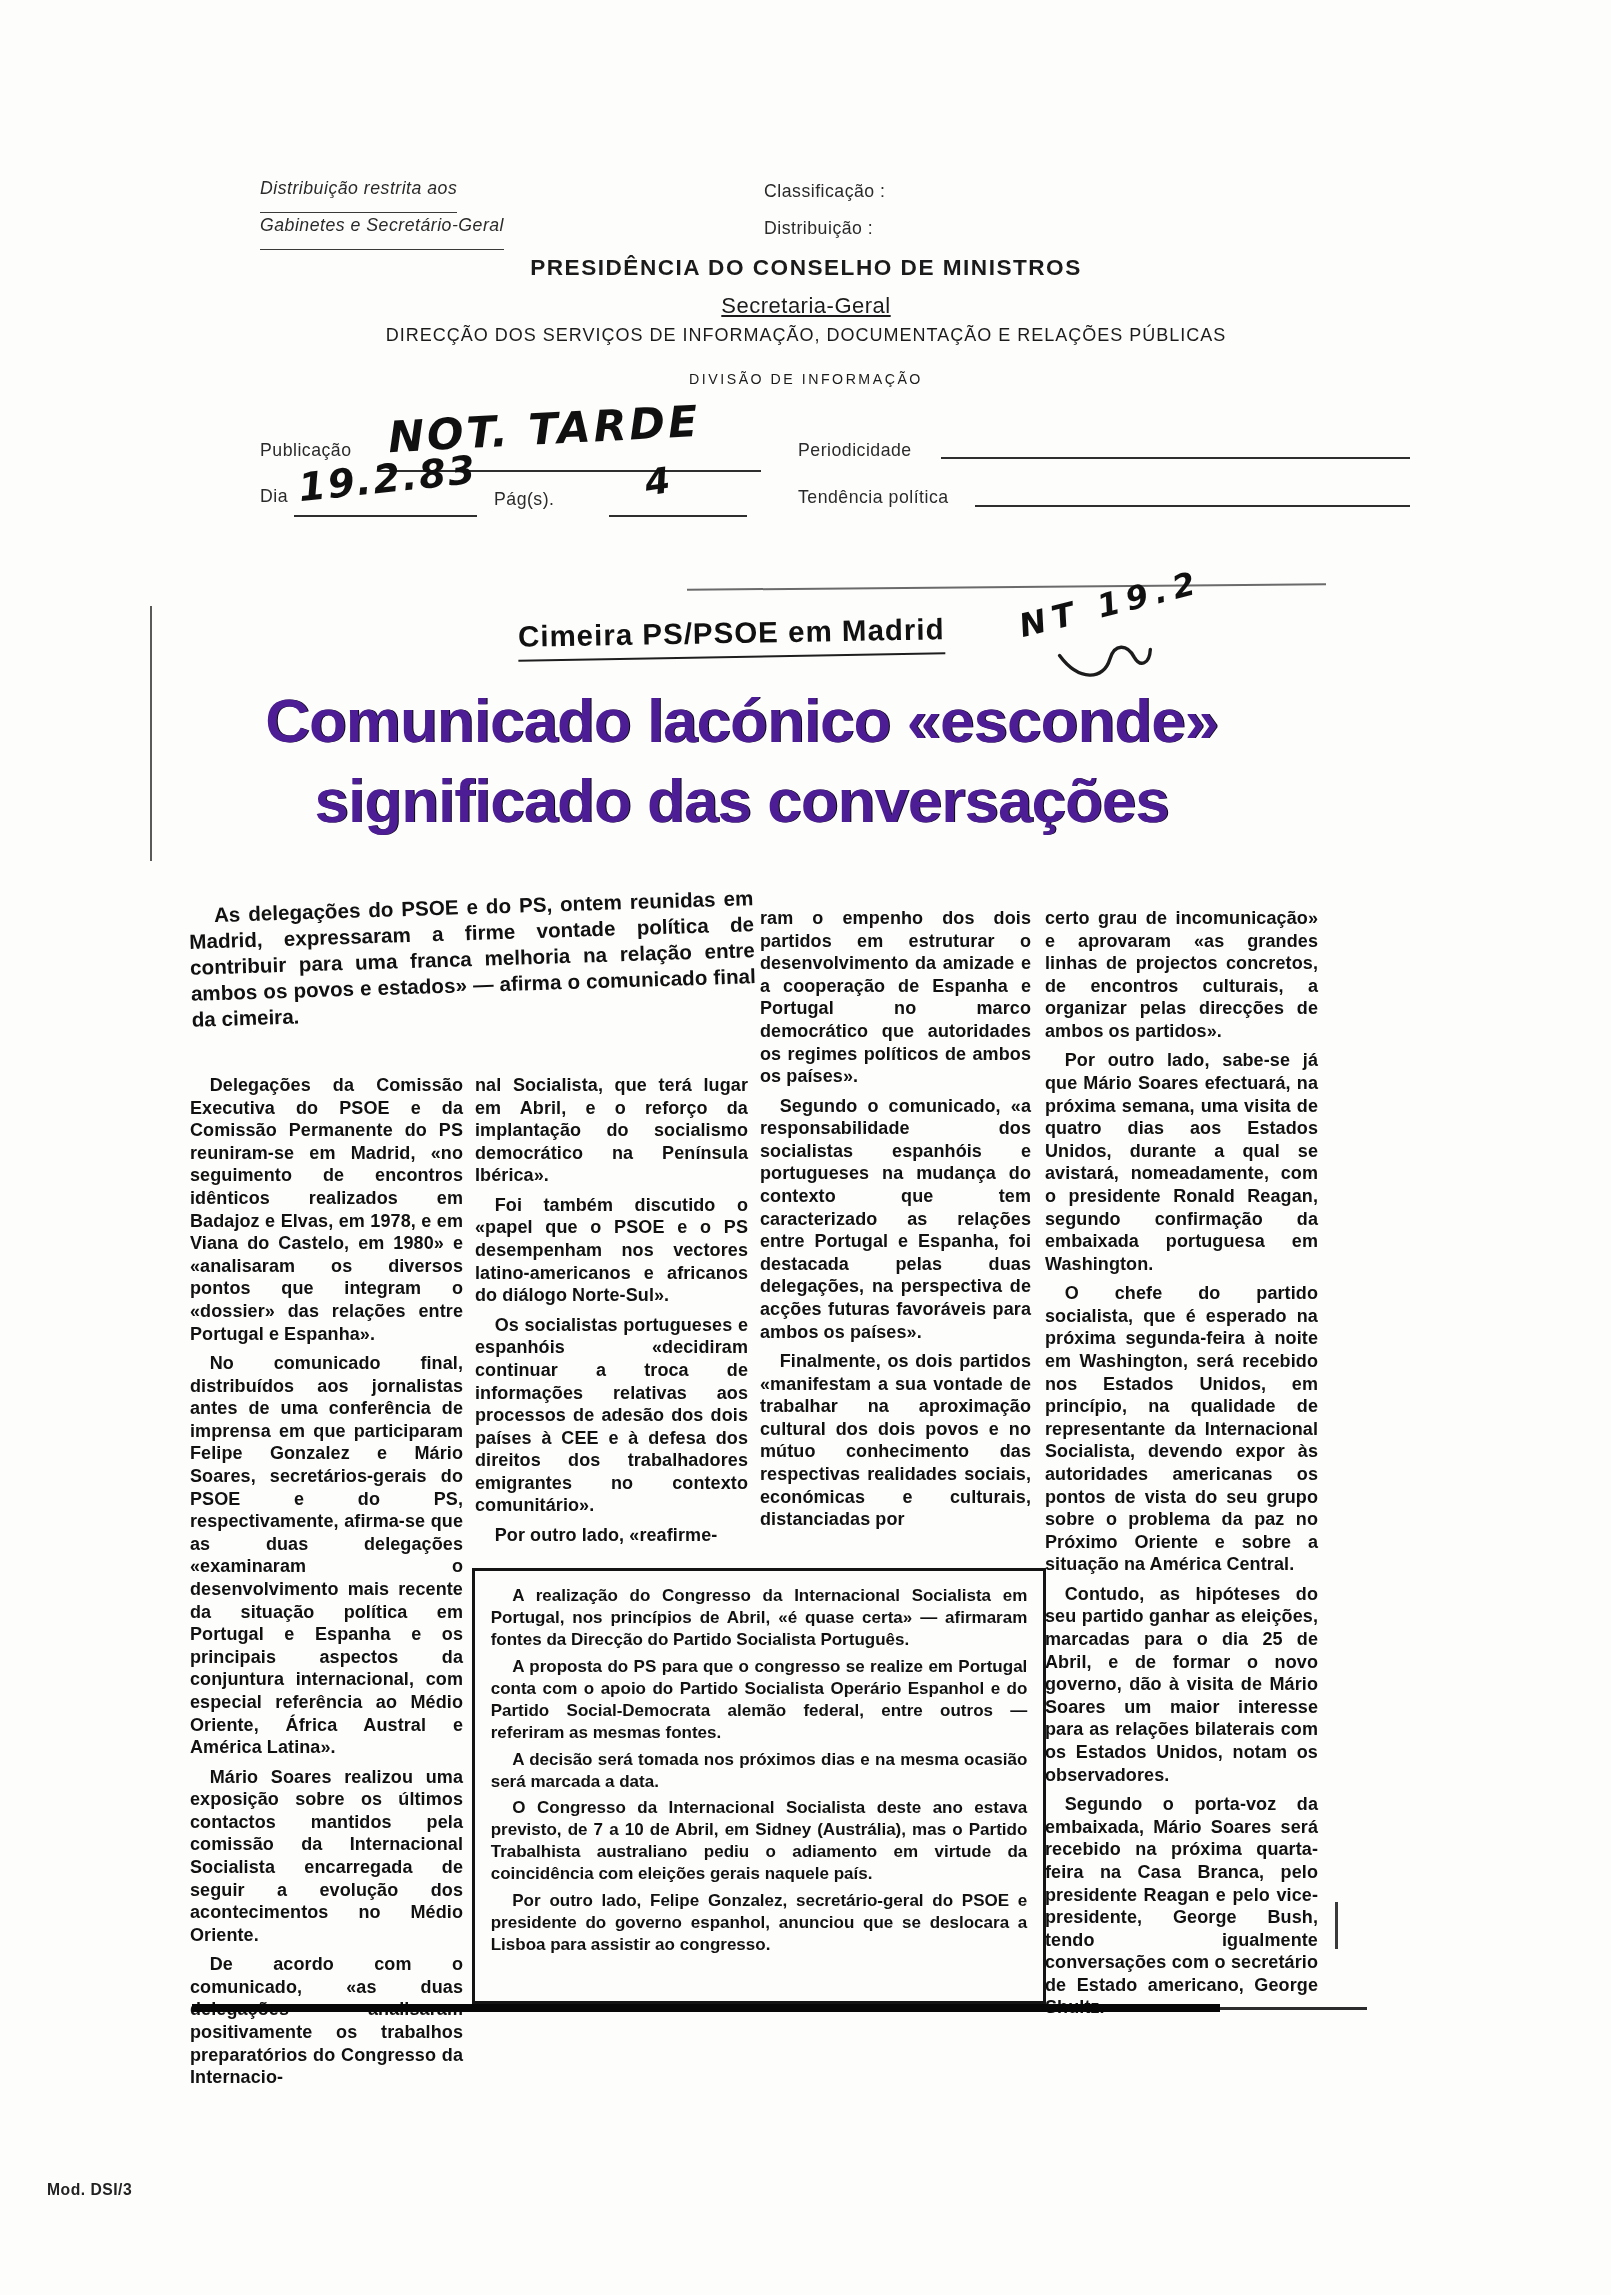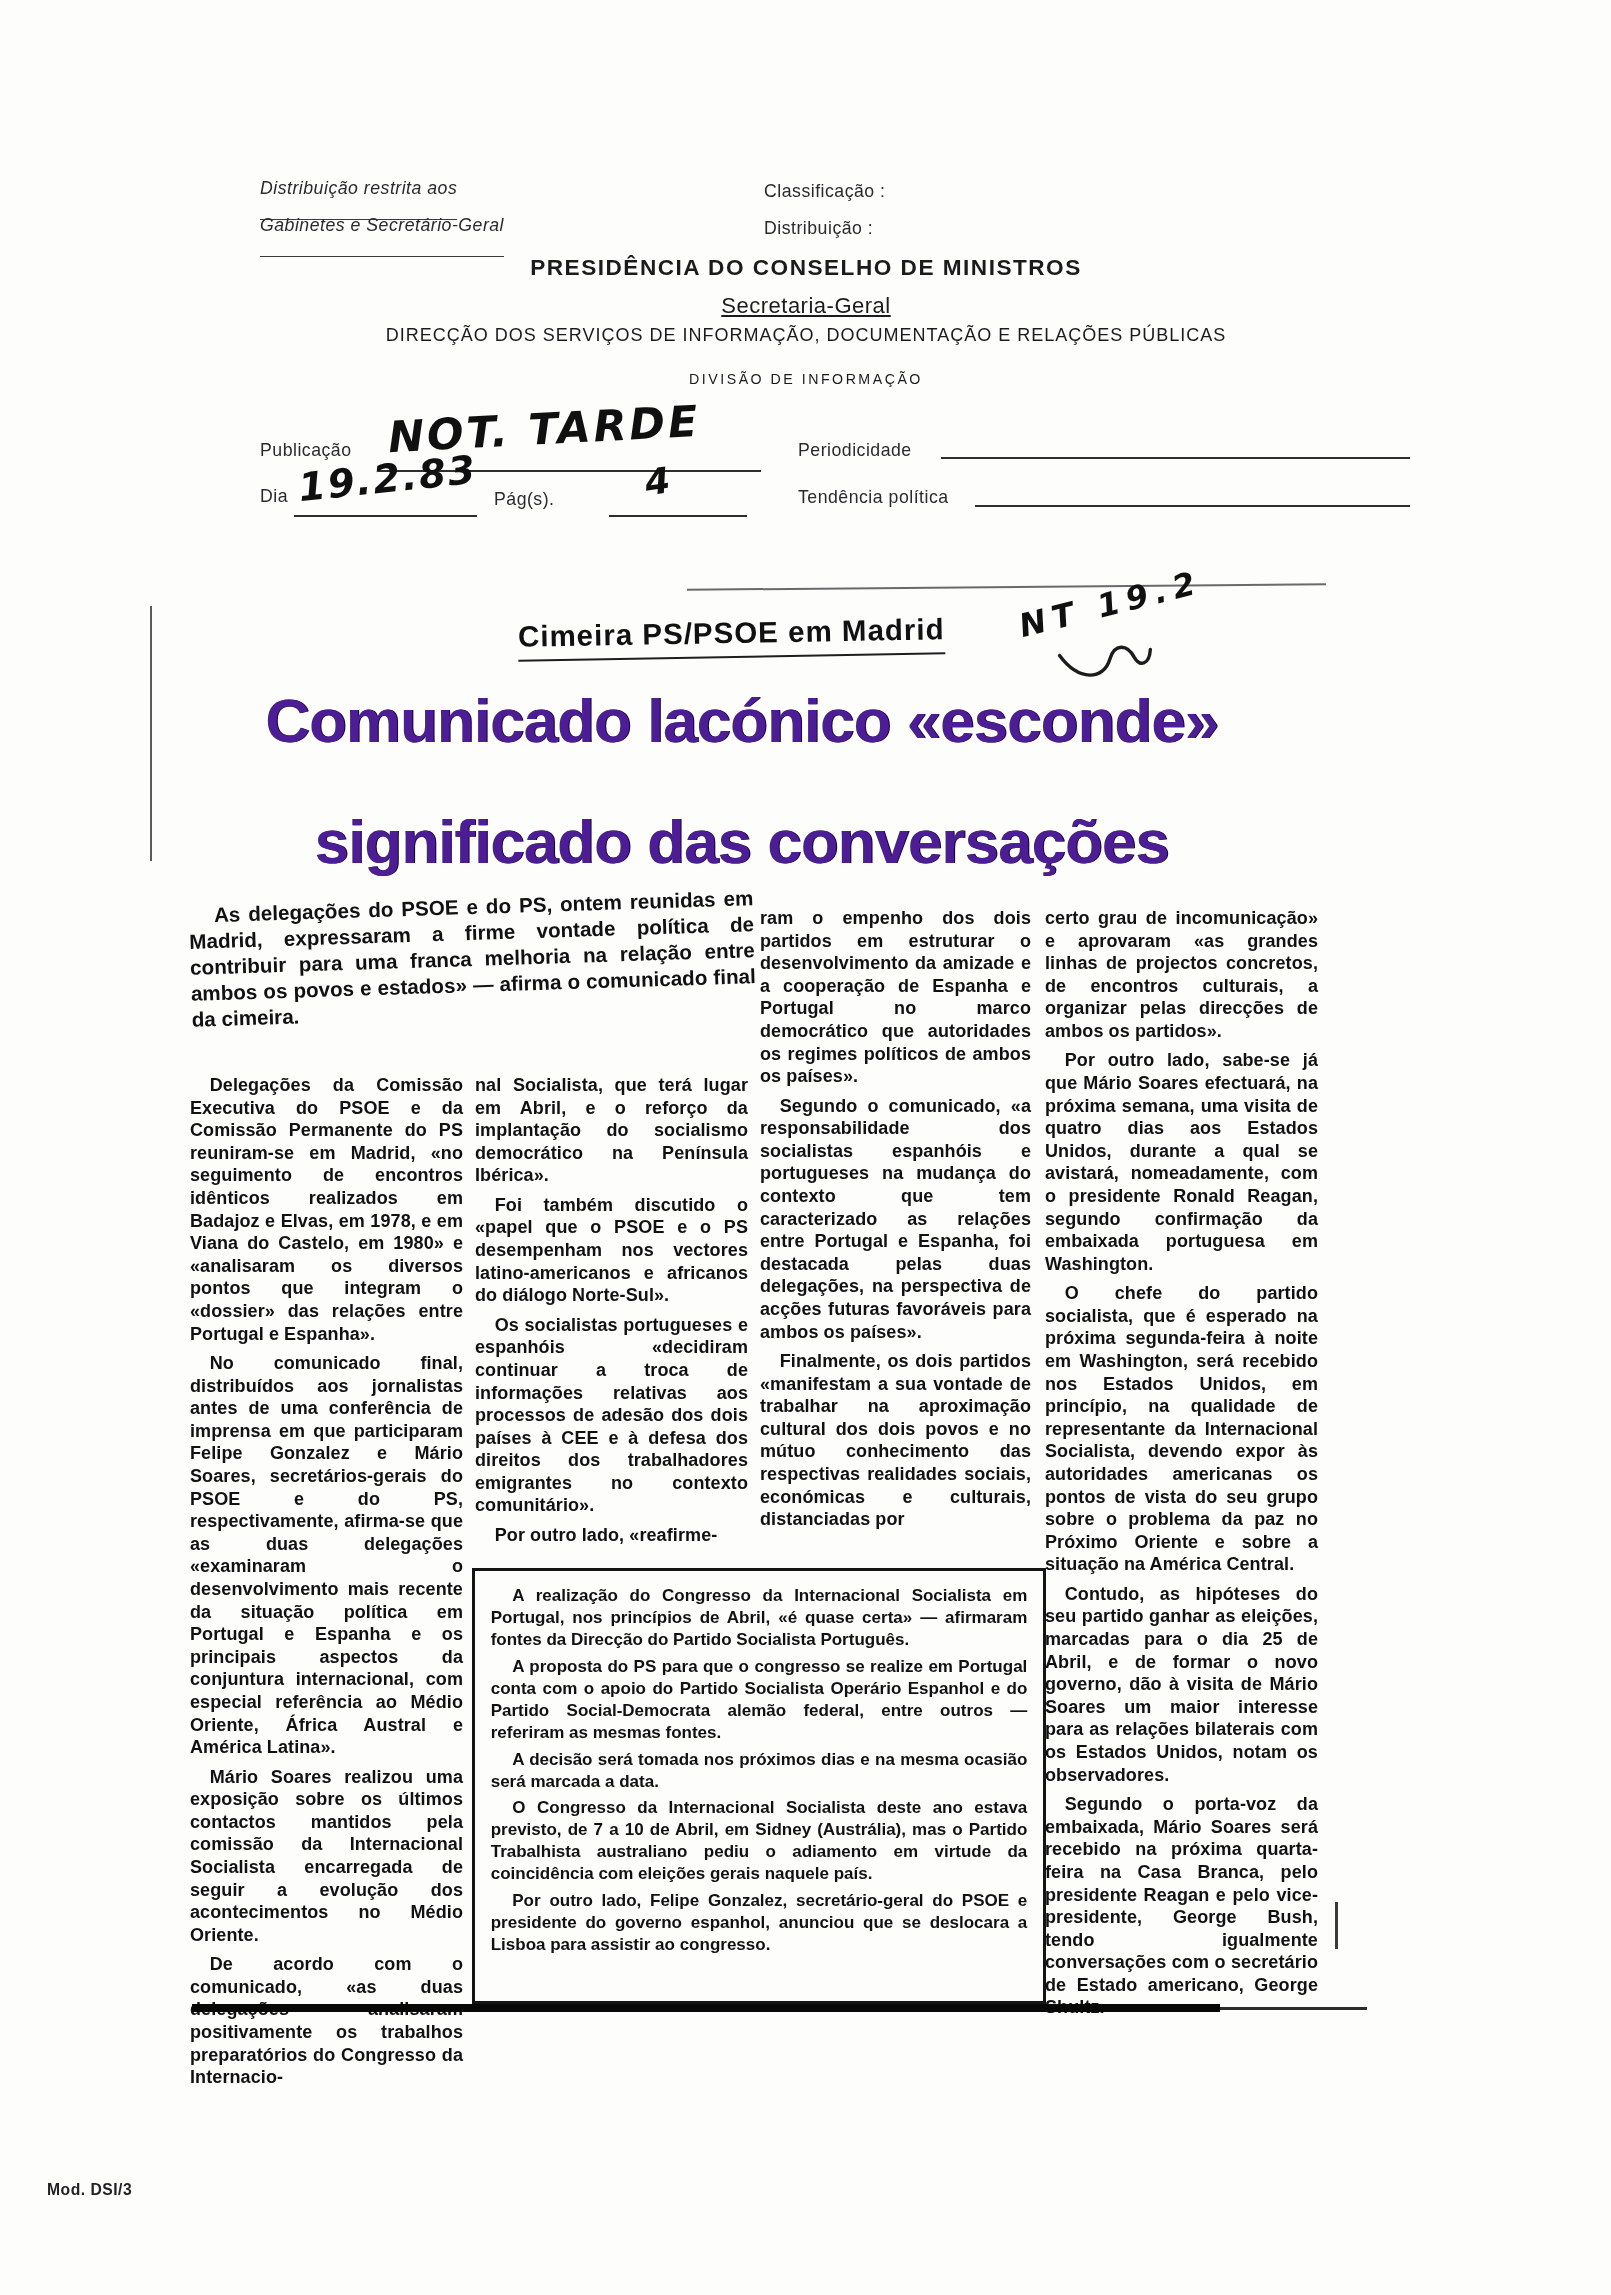--- a/index.html
+++ b/index.html
@@ -6,21 +6,21 @@
   #page {
     position:relative; width:1612px; height:2295px;
     background:#fdfdfc; overflow:hidden;
     font-family:"Liberation Sans", sans-serif; color:#1b1b1b;
   }
   .abs { position:absolute; }
 
   
   .formlabel { font-size:17.7px; color:#2a2a2a; letter-spacing:0.5px; }
   .ital { font-style:italic; }
-  .underl { border-bottom:1.5px solid #3a3a3a; padding-bottom:20px; }
+  .underl { border-bottom:1.5px solid #3a3a3a; padding-bottom:13px; }
   .centerline { left:118px; width:1376px; text-align:center; }
   .org1 { font-size:22.6px; font-weight:700; letter-spacing:1.5px; }
   .org2 { font-size:22px; letter-spacing:0.5px;text-decoration:underline; }
   .org3 { font-size:18px; letter-spacing:1px; }
   .org4 { font-size:14.2px; letter-spacing:2.5px; font-weight:400; }
   .fill { position:absolute; height:0; border-bottom:2px solid #2e2e2e; }
   .hand {
     font-style:italic; font-weight:700; color:#101010;
     font-family:"DejaVu Sans", sans-serif; white-space:nowrap;
   }
@@ -38,21 +38,21 @@
     font-size:32px; transform:rotate(-14deg); letter-spacing:6.9px;
   }
   .annot-swirl { position:absolute; left:909px; top:53px; transform:rotate(-10deg); }
   .hl {
     position:absolute; left:19.7px; width:1150px; text-align:center;
     font-weight:900; font-size:62px; line-height:69px; letter-spacing:-1px;
     color:#4c1d95; white-space:nowrap;
     text-shadow:1px 0 0 #0c0c0c;
   }
   .hl1 { top:101px; }
-  .hl2 { top:181px;margin-top:41px; }
+  .hl2 { top:181px; }
   .lead {
     position:absolute; left:43px; top:309px; width:565px;
     font-size:20.6px; line-height:26px; font-weight:800;
     text-align:justify; text-indent:25.5px; transform:rotate(-1.8deg);
   }
   .col {
     position:absolute; text-align:justify;
     font-weight:700; font-size:18px; line-height:22.6px;
     letter-spacing:0.1px;
   }

